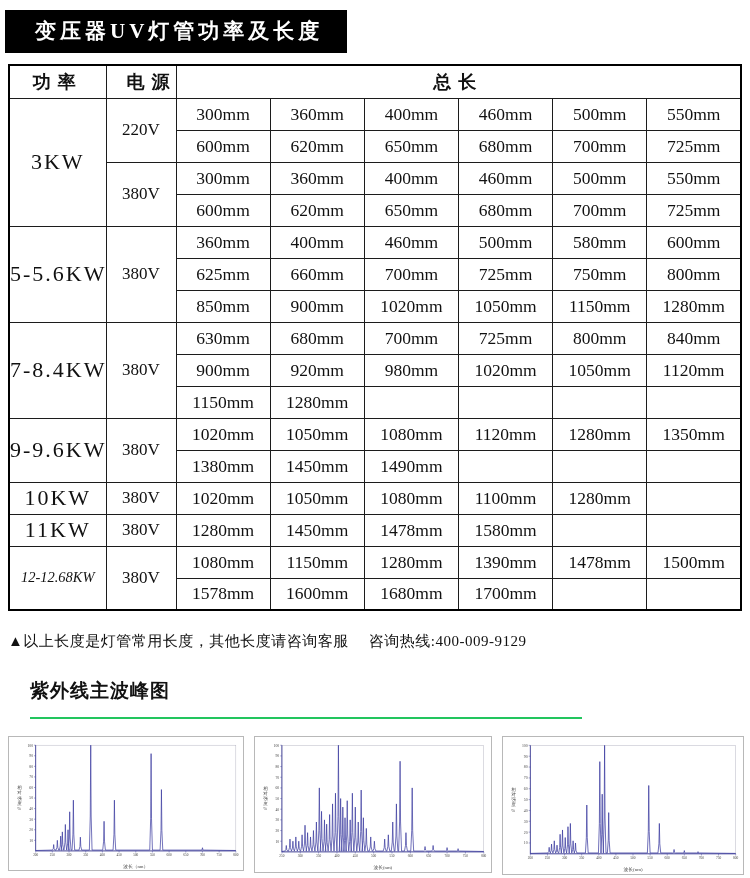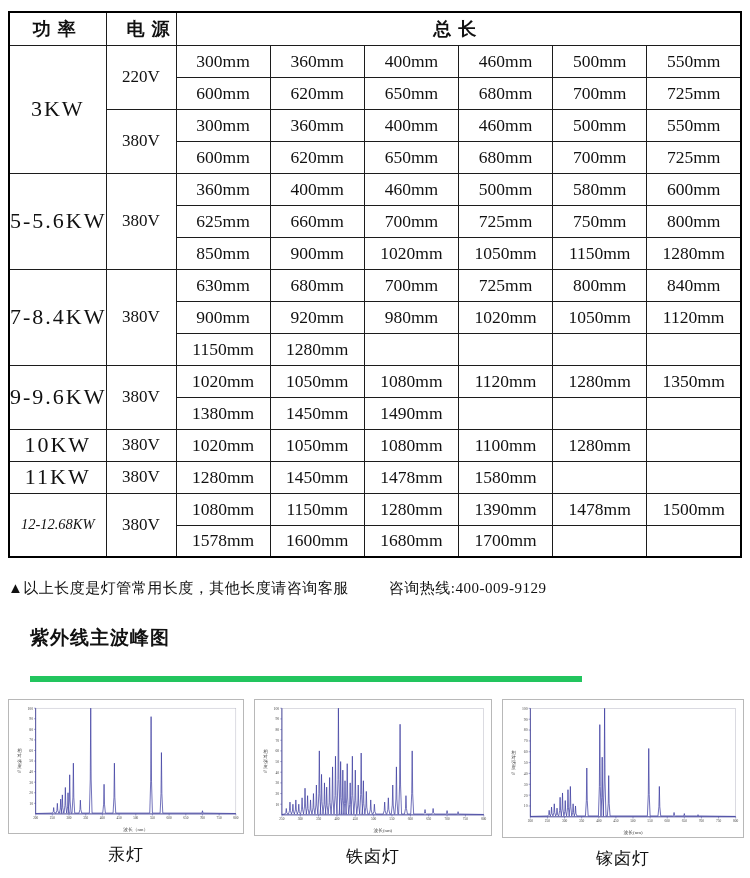--- a/index.html
+++ b/index.html
@@ -47,32 +47,32 @@
   td.power-cell.small { font-size: 14.5px; letter-spacing: 0; font-style: italic; }
   td.source-cell { font-size: 17px; }
   td.len-cell { font-size: 17.5px; }
 
   
   .note {
     margin: 21px 0 0 8px;
     font-size: 15px;
     letter-spacing: 0.5px;
   }
-  .note .hotline { margin-left: 40px; }
+  .note .hotline { margin-left: 20px; }
 
   
   .section-title {
     margin: 27px 0 0 30px;
     width: 552px;
     font-family: "Liberation Sans", sans-serif;
     font-weight: bold;
     font-size: 19px;
     letter-spacing: 1px;
-    padding-bottom: 25px;
-    border-bottom: 6px solid #22c55e;
+    padding-bottom: 13px;
+    border-bottom: 2px solid #22c55e;
   }
 
   
   .charts {
     display: flex;
     justify-content: space-between;
     margin: 17px 6px 0 8px;
   }
   .chart-figure { width: 236px; }
   .chart-figure.c1 { width: 238px; }
@@ -88,20 +88,21 @@
     font-size: 17px;
     letter-spacing: 1px;
     margin-top: 9px;
   }
 </style>
 </head>
 <body>
 
 <div class="page">
 
+  <div class="title-banner">变压器UV灯管功率及长度</div>
 
   <table class="spec-table">
     <thead>
       <tr>
         <th class="col-power">功率</th>
         <th class="col-source">电源</th>
         <th colspan="6">总长</th>
       </tr>
     </thead>
     <tbody>

